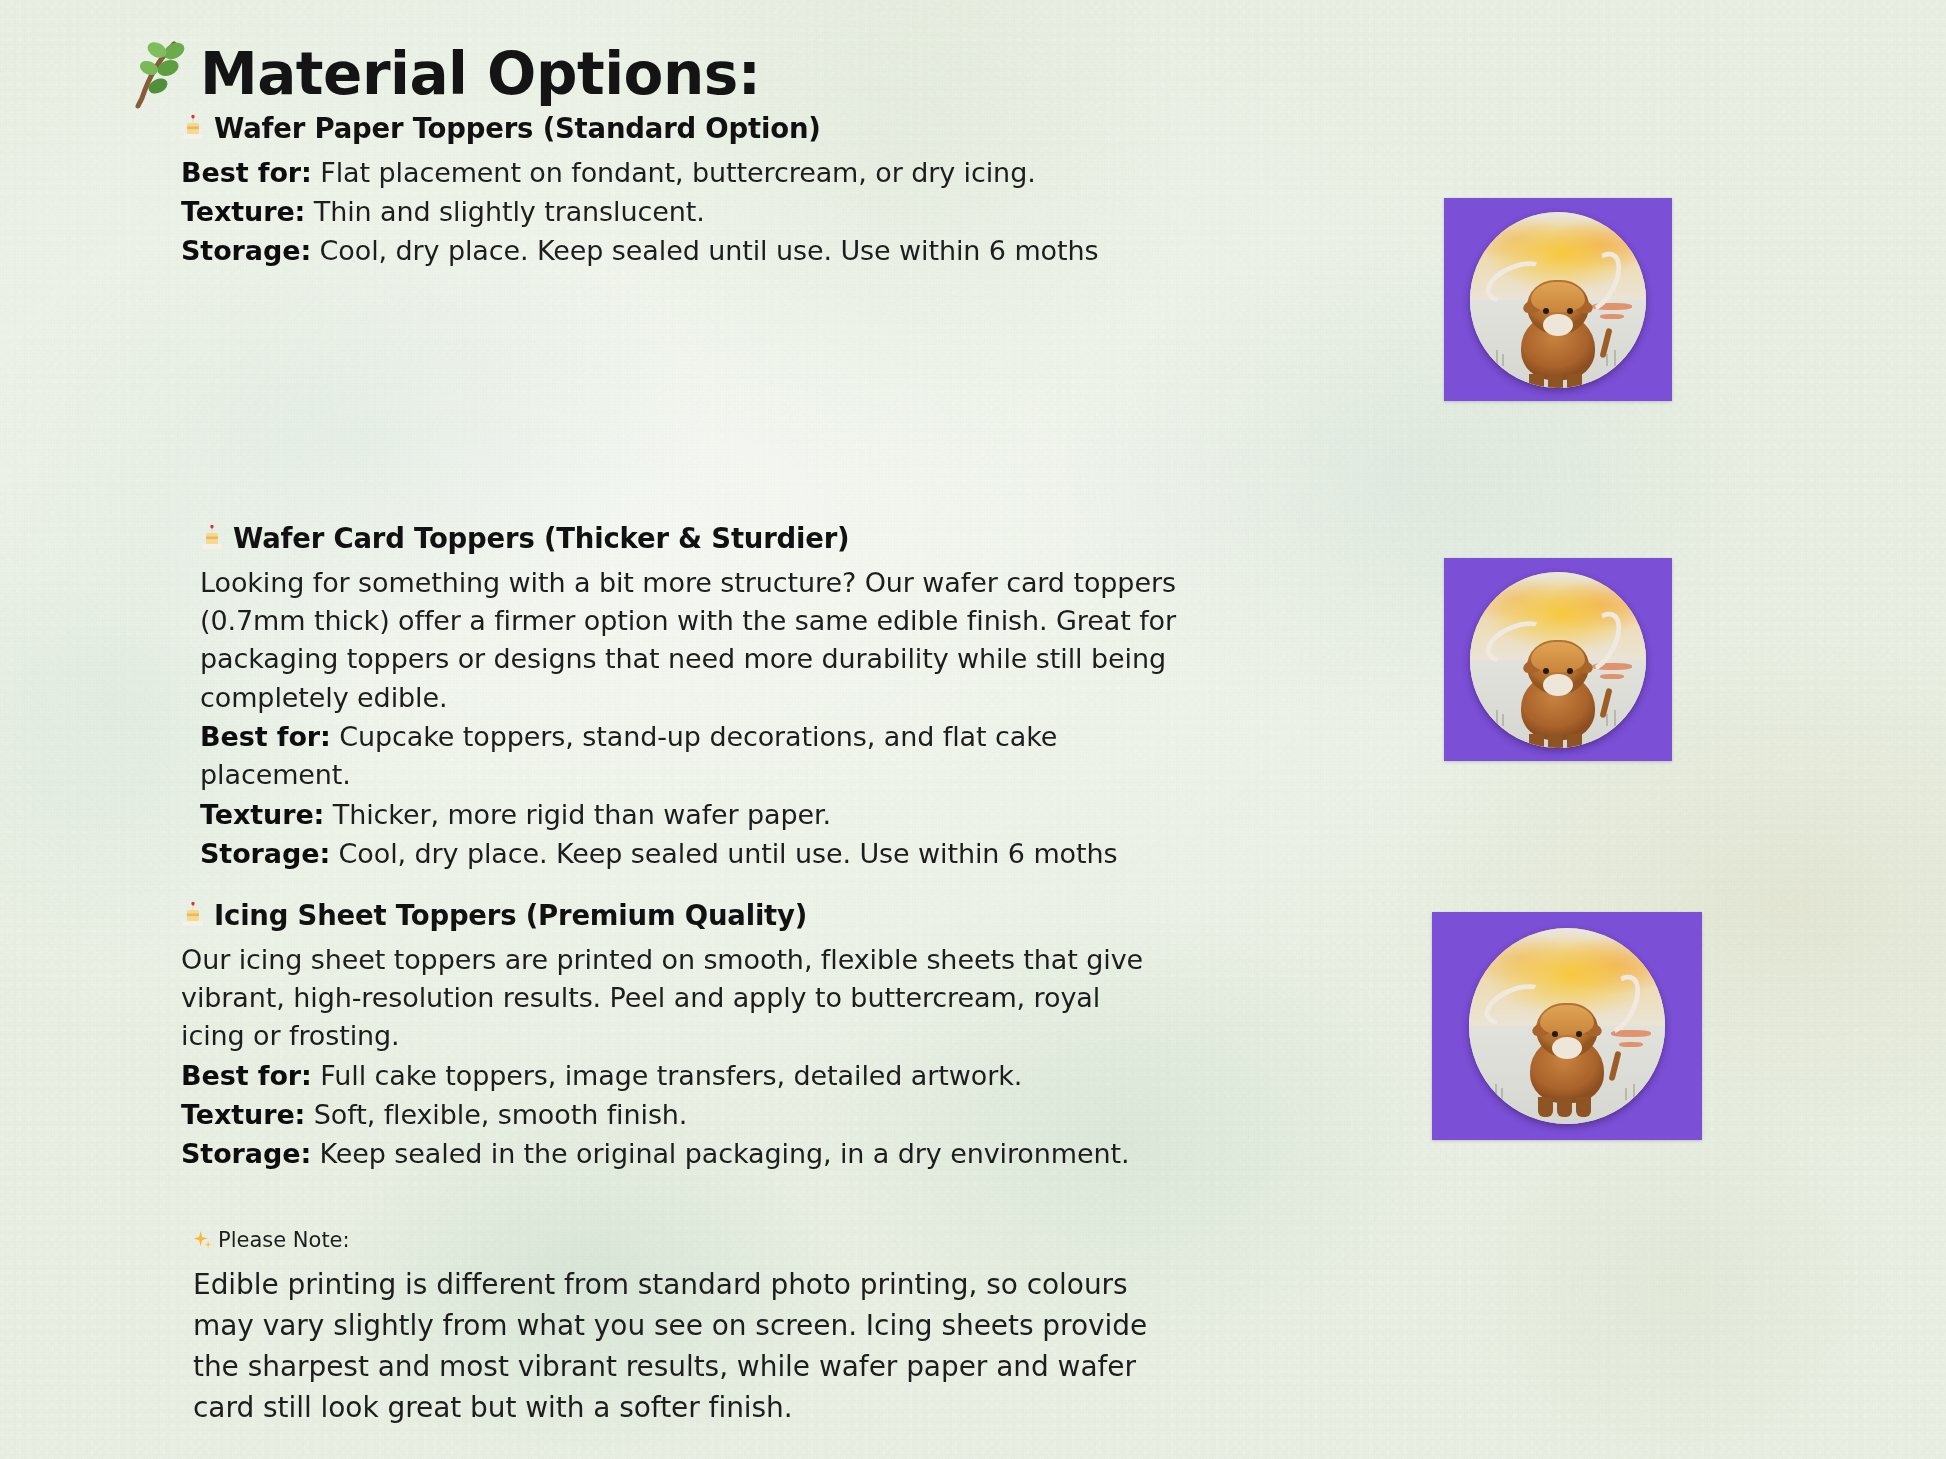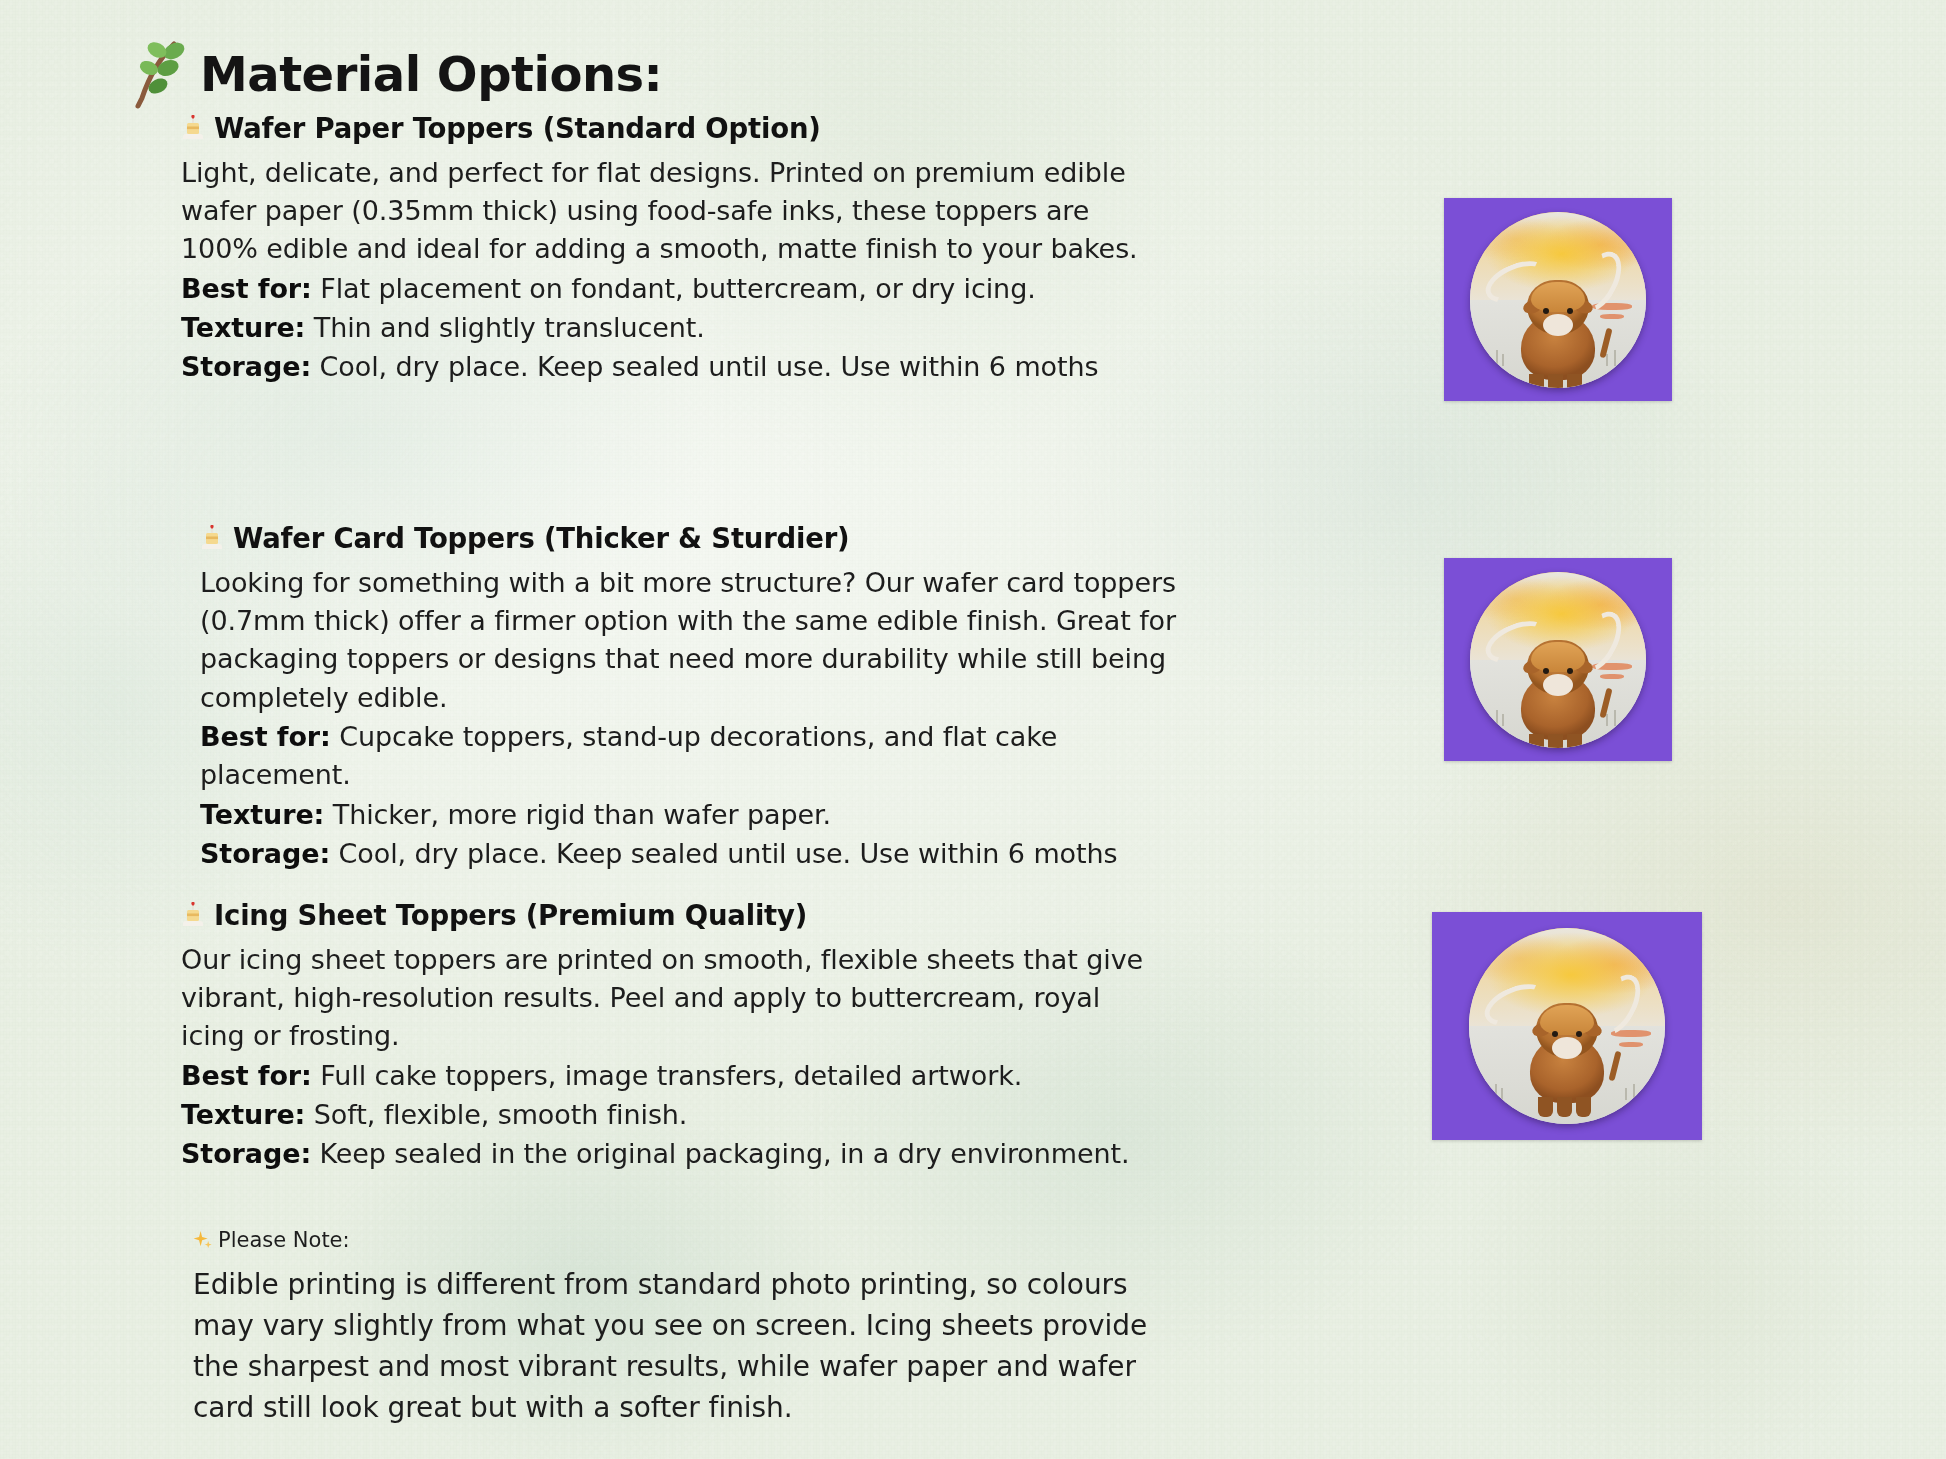--- a/index.html
+++ b/index.html
@@ -54,21 +54,21 @@
 
   
   #content{position:relative;z-index:2;}
 
   .title-row{
     position:absolute;left:128px;top:38px;display:flex;align-items:center;gap:10px;
   }
   .sprig{width:62px;height:72px;display:block;}
   .title{
     font-family:"DejaVu Sans", sans-serif;
-    font-weight:700;font-size:48px;color:#141414;letter-spacing:-.5px;
+    font-weight:700;font-size:58px;color:#141414;letter-spacing:-.5px;
     line-height:1;
   }
 
   .section{position:absolute;left:181px;width:960px;color:#1d1d1d;}
   .sec-head{
     display:flex;align-items:flex-start;gap:9px;
     font-weight:700;font-size:27.5px;line-height:1.15;color:#111;
     letter-spacing:-.2px;margin-bottom:9px;
   }
   .cake{width:24px;height:28px;flex:0 0 auto;margin-top:2px;}
@@ -169,21 +169,20 @@
     <div class="sec-head">
       <svg class="cake" viewBox="0 0 24 28">
         <rect x="6" y="8" width="12" height="11" rx="1.5" fill="#f5d98f"></rect>
         <rect x="6" y="11.5" width="12" height="2.6" fill="#e8b95f"></rect>
         <path d="M5 19 h14 a3 3 0 0 1 3 3 v2 H2 v-2 a3 3 0 0 1 3-3z" fill="#f4f1ea"></path>
         <rect x="11.2" y="2" width="1.6" height="6" rx="0.8" fill="#e8e2d6"></rect>
         <ellipse cx="12" cy="1.6" rx="1.6" ry="2.1" fill="#d8362f"></ellipse>
       </svg>
       <span>Wafer Paper Toppers (Standard Option)</span>
     </div>
-    <div class="para">Light, delicate, and perfect for flat designs. Printed on premium edible wafer paper (0.35mm thick) using food-safe inks, these toppers are 100% edible and ideal for adding a smooth, matte finish to your bakes.</div>
     <div class="kv"><b>Best for:</b> <span>Flat placement on fondant, buttercream, or dry icing.</span></div>
     <div class="kv"><b>Texture:</b> <span>Thin and slightly translucent.</span></div>
     <div class="kv"><b>Storage:</b> <span>Cool, dry place. Keep sealed until use. Use within 6 moths</span></div>
   </div>
 
   <div class="section" style="top:523px;margin-left:19px;">
     <div class="sec-head">
       <svg class="cake" viewBox="0 0 24 28">
         <rect x="6" y="8" width="12" height="11" rx="1.5" fill="#f5d98f"></rect>
         <rect x="6" y="11.5" width="12" height="2.6" fill="#e8b95f"></rect>

